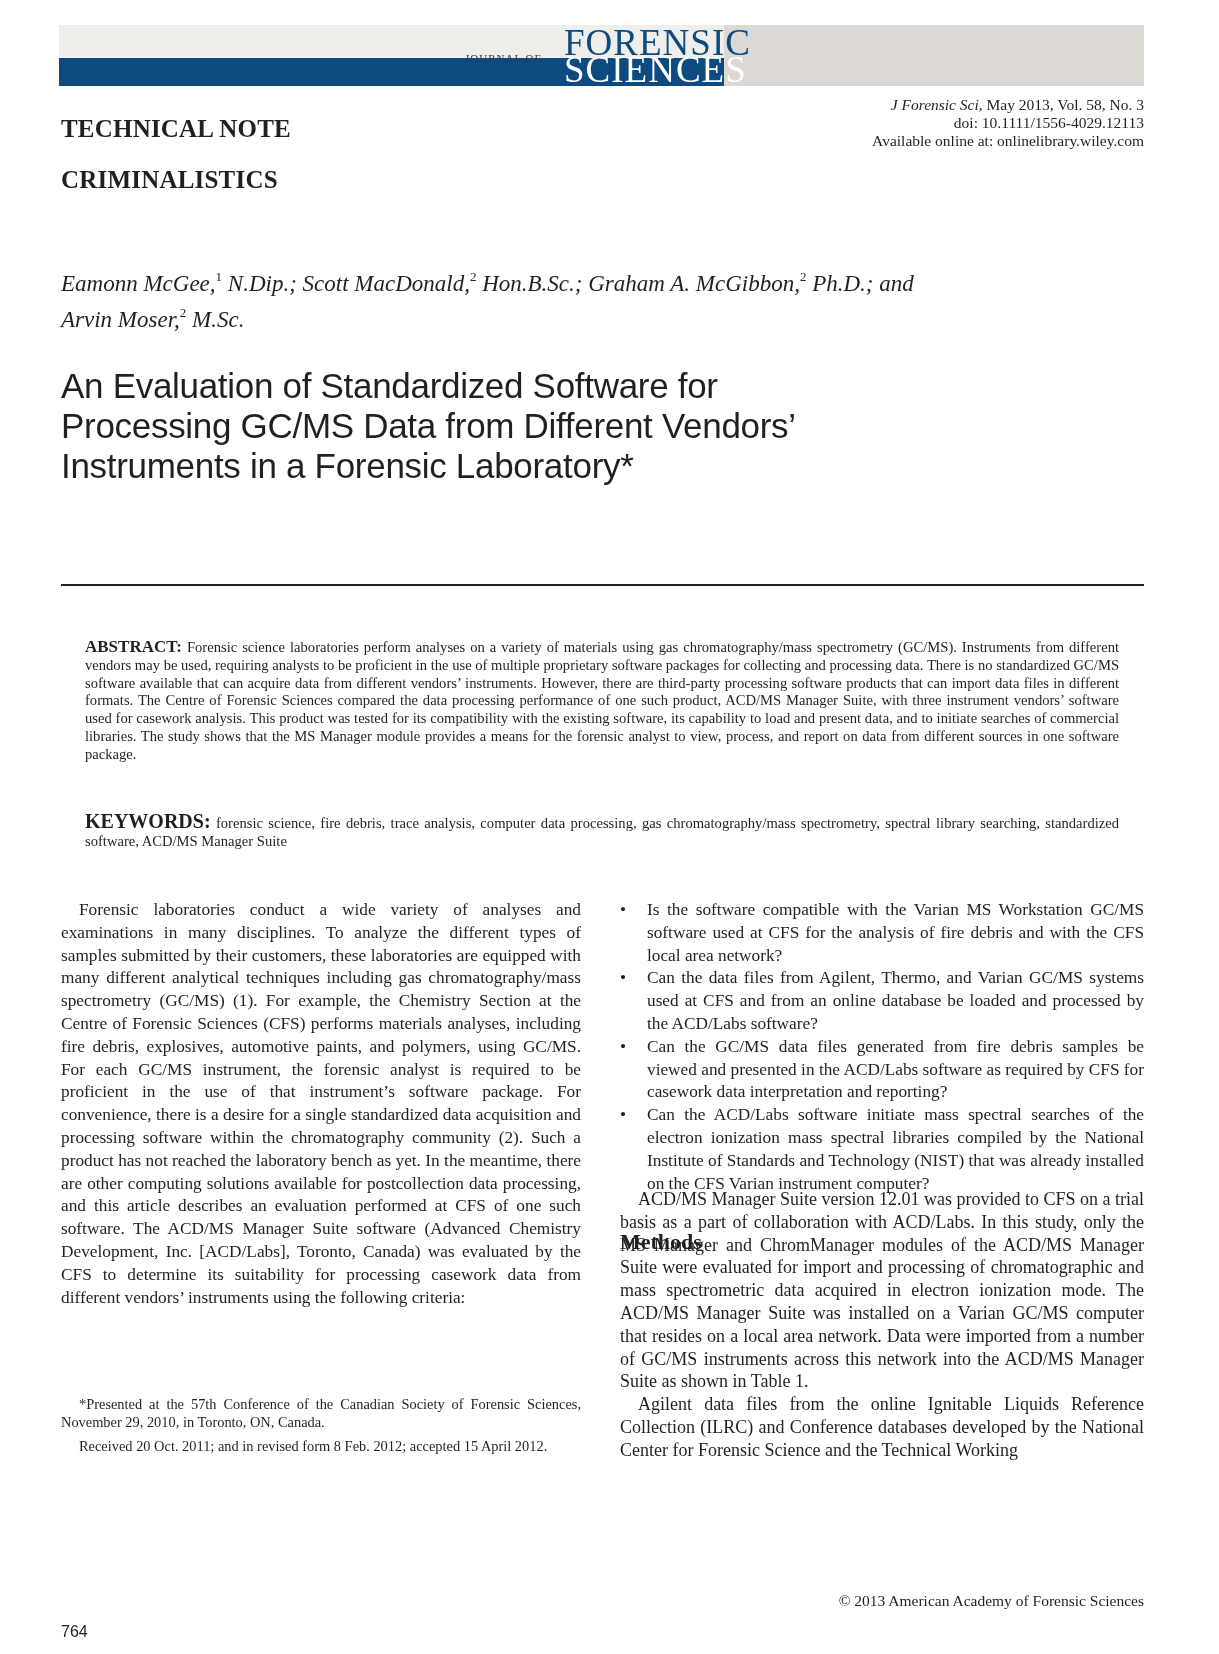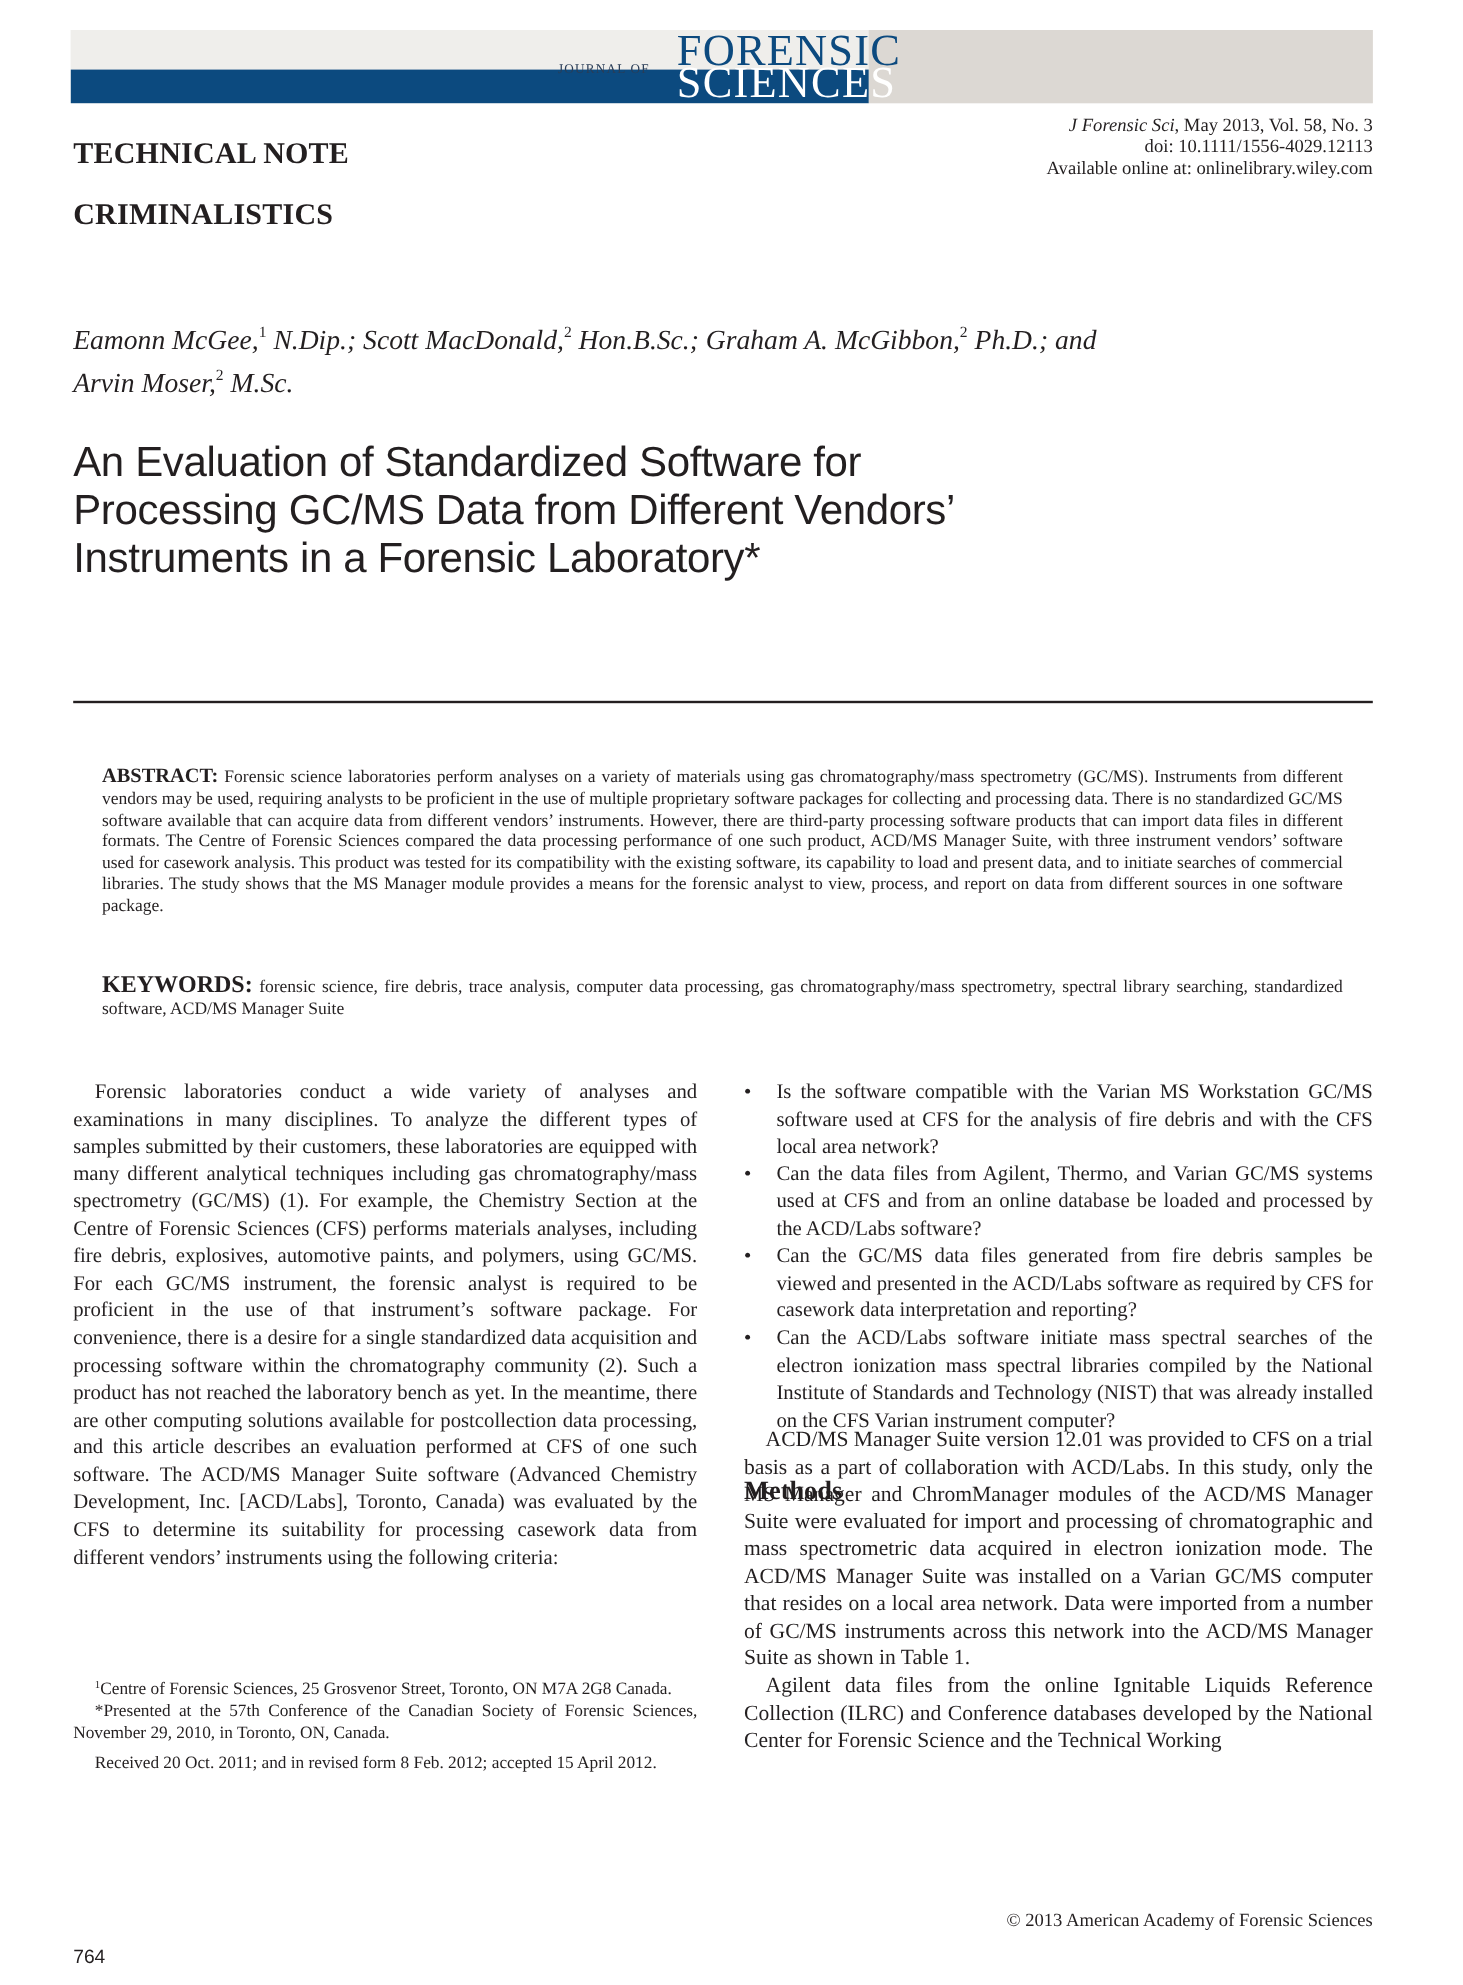--- a/index.html
+++ b/index.html
@@ -108,19 +108,18 @@
   </ul>
 </div>
 
 <div class="methods-h">Methods</div>
 <div class="methods-p">
   <p class="indent">ACD/MS Manager Suite version 12.01 was provided to CFS on a trial basis as a part of collaboration with ACD/Labs. In this study, only the MS Manager and ChromManager modules of the ACD/MS Manager Suite were evaluated for import and processing of chromatographic and mass spectrometric data acquired in electron ionization mode. The ACD/MS Manager Suite was installed on a Varian GC/MS computer that resides on a local area network. Data were imported from a number of GC/MS instruments across this network into the ACD/MS Manager Suite as shown in Table 1.</p>
   <p class="indent">Agilent data files from the online Ignitable Liquids Reference Collection (ILRC) and Conference databases developed by the National Center for Forensic Science and the Technical Working</p>
 </div>
 
 <div class="footnotes">
-  <p><sup>1</sup><span>Centre of Forensic Sciences, 25 Grosvenor Street, Toronto, ON M7A 2G8 Canada.</span></p>
   <p>*Presented at the 57th Conference of the Canadian Society of Forensic Sciences, November 29, 2010, in Toronto, ON, Canada.</p>
   <p class="received">Received 20 Oct. 2011; and in revised form 8 Feb. 2012; accepted 15 April 2012.</p>
 </div>
 
 <div class="page-num">764</div>
 <div class="copyright">© 2013 American Academy of Forensic Sciences</div>
 
 </body></html>

